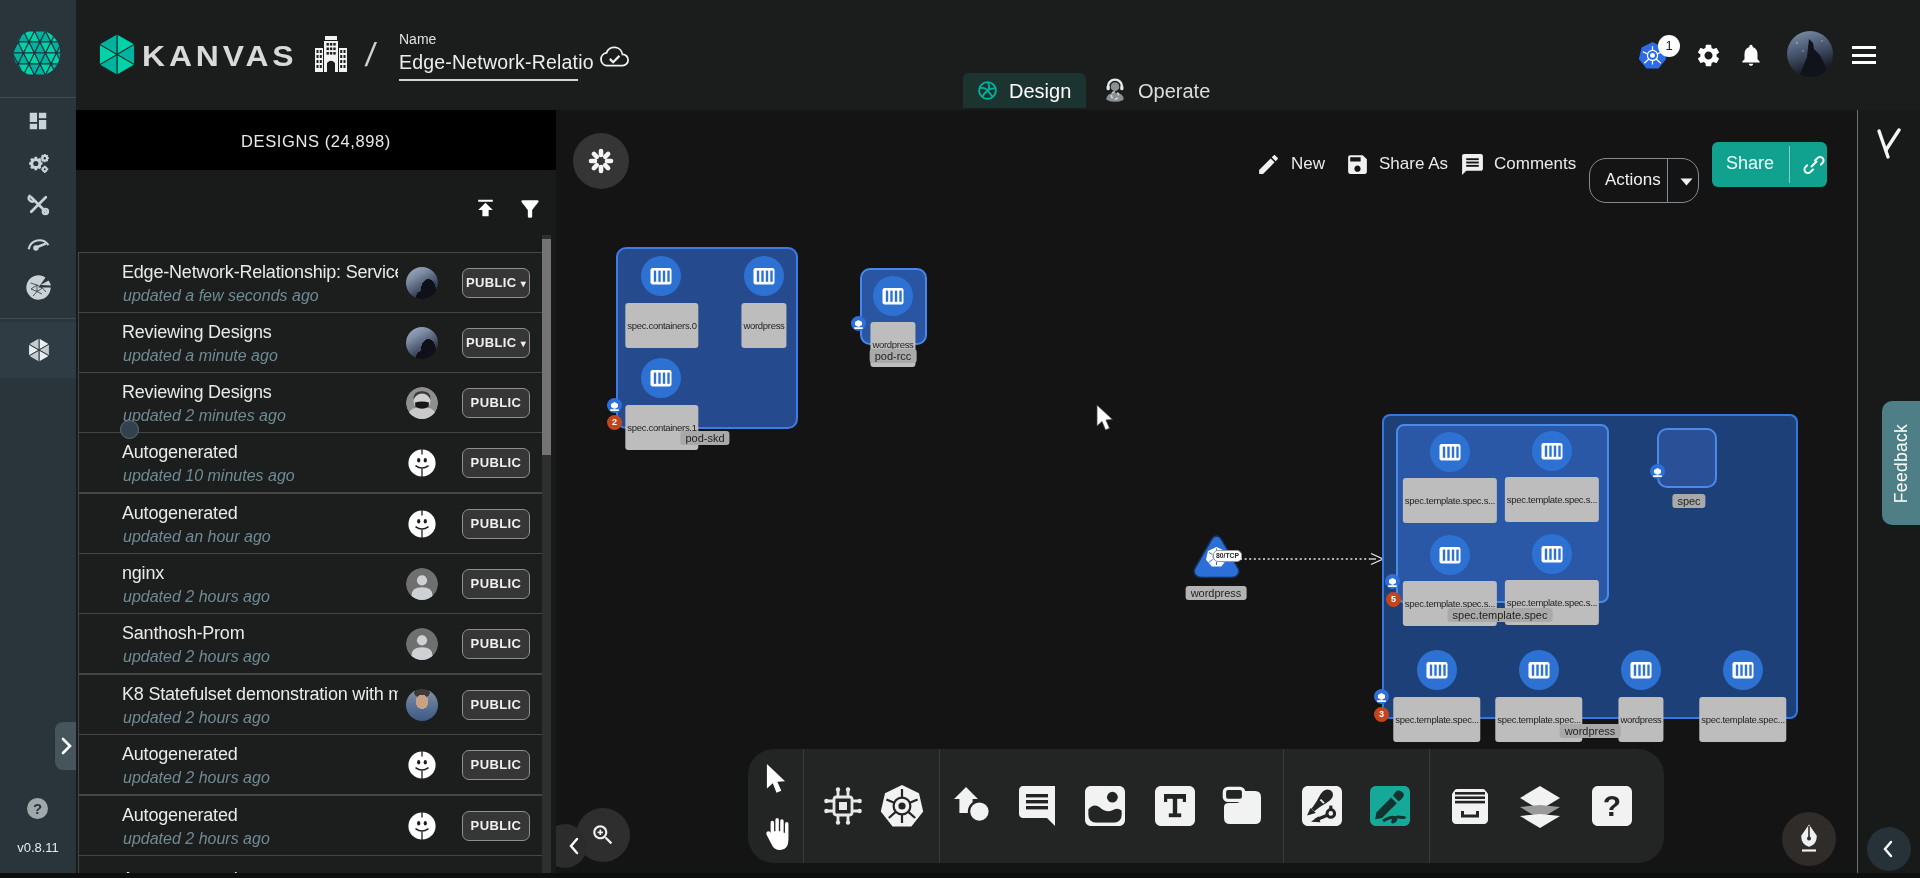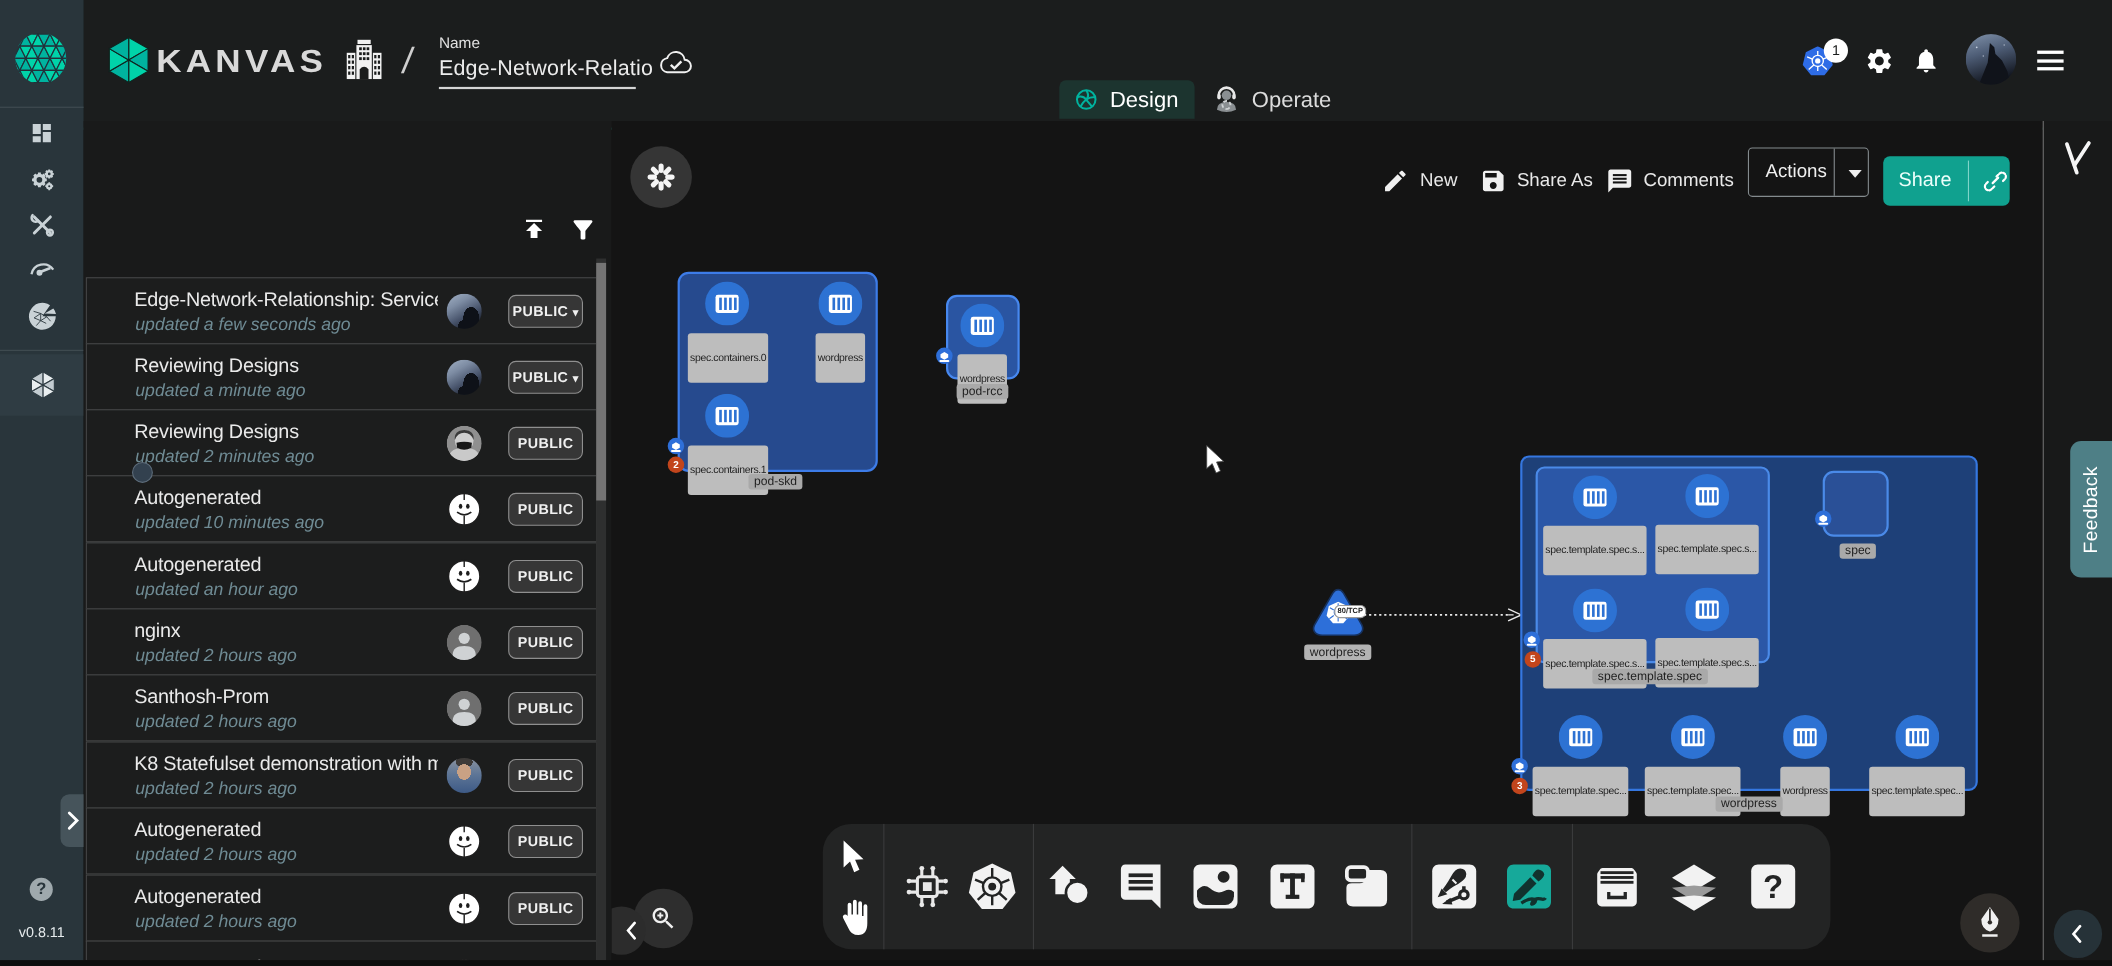--- a/index.html
+++ b/index.html
@@ -39,21 +39,21 @@
 .pub { position:absolute; left:383px; top:15px; width:68px; height:30px; background:#363636; border:1px solid #8f8f8f; border-radius:7px; color:#f0f0f0; font-size:13px; font-weight:bold; letter-spacing:0.4px; text-align:center; line-height:28px; }
 #scrolltrack { position:absolute; left:466px; top:125px; width:9px; height:638px; background:#2e2f2f; }
 #scrollthumb { position:absolute; left:466px; top:129px; width:9px; height:216px; background:#747474; }
 
 
 #canvas { position:absolute; left:556px; top:110px; width:1301px; height:763px; background:#141414; overflow:hidden; }
 #rightstrip { position:absolute; left:1857px; top:110px; width:63px; height:763px; background:#181919; border-left:1px solid #6f6f6f; }
 
 
 .ctool { position:absolute; top:44px; font-size:17px; color:#e9e9e9; }
-#actionsbtn { position:absolute; left:1033px; top:24px; width:110px; height:45px; border:1px solid #848b8e; border-radius:4px; }
+#actionsbtn { position:absolute; left:1033px; top:48px; width:110px; height:45px; border:1px solid #848b8e; border-radius:17px; }
 #actionsbtn .sep { position:absolute; left:77px; top:0; width:1px; height:43px; background:#848b8e; }
 #actionsbtn span { position:absolute; left:15px; top:11px; font-size:17px; color:#f0f0f0; }
 #sharebtn { position:absolute; left:1156px; top:32px; width:115px; height:45px; background:#10a18f; border-radius:6px; }
 #sharebtn .sep { position:absolute; left:77px; top:4px; width:1px; height:37px; background:#7fd4c9; }
 #sharebtn span { position:absolute; left:14px; top:11px; font-size:18px; color:#eefffb; }
 
 
 .grp { position:absolute; border-radius:10px; }
 .nlabel { position:absolute; transform:translateX(-50%); background:#bdbdbd; color:#1f1f1f; font-size:9.5px; letter-spacing:-0.3px; line-height:13px; padding:16px 2px; border-radius:3px; white-space:nowrap; }
 .glabel { position:absolute; transform:translateX(-50%); background:#a9a9a9; color:#1f1f1f; font-size:11px; line-height:14px; padding:0 5px; border-radius:3px; white-space:nowrap; }
@@ -350,20 +350,23 @@
     <div class="abs" style="left:55px; top:722px; width:22px; height:48px; background:#46545b; border-radius:8px 0 0 8px;">
       <svg class="abs" style="left:4px; top:15px;" width="14" height="18" viewBox="0 0 14 18" fill="none" stroke="#ffffff" stroke-width="2.6" stroke-linecap="round">
           <path d="M4 2 L11 9 L4 16"></path>
         </svg>
     </div>
 
     <div class="abs" style="left:27px; top:798px; width:21px; height:21px; border-radius:50%; background:#9fa9ad; color:#29353b; font-weight:bold; font-size:15px; text-align:center; line-height:21px;">?</div>
     <div class="abs" style="left:0; top:840px; width:76px; text-align:center; font-size:13px; color:#e6ebed;">v0.8.11</div>
   </div>
   <div id="panel">
+    <div id="panelhead">
+        <span>DESIGNS (24,898)</span>
+      </div>
     <svg class="abs" style="left:397px; top:85px;" width="25" height="26" viewBox="0 0 24 24" fill="#ffffff">
       <path d="M5 4v2h14V4H5zm7 3l-7 7h4v6h6v-6h4l-7-7z"></path>
     </svg>
     <svg class="abs" style="left:441px; top:86px;" width="26" height="26" viewBox="0 0 24 24" fill="#ffffff">
       <path d="M4.25 5.61C6.27 8.2 10 13 10 13v6c0 .55.45 1 1 1h2c.55 0 1-.45 1-1v-6s3.72-4.8 5.74-7.39c.51-.66.04-1.61-.79-1.61H5.04c-.83 0-1.3.95-.79 1.61z"></path>
     </svg>
     <div id="rows">
       <div class="row" style="top:142px;">
         <div class="rtitle">Edge-Network-Relationship: Service</div>
           <div class="rsub">updated a few seconds ago</div>

